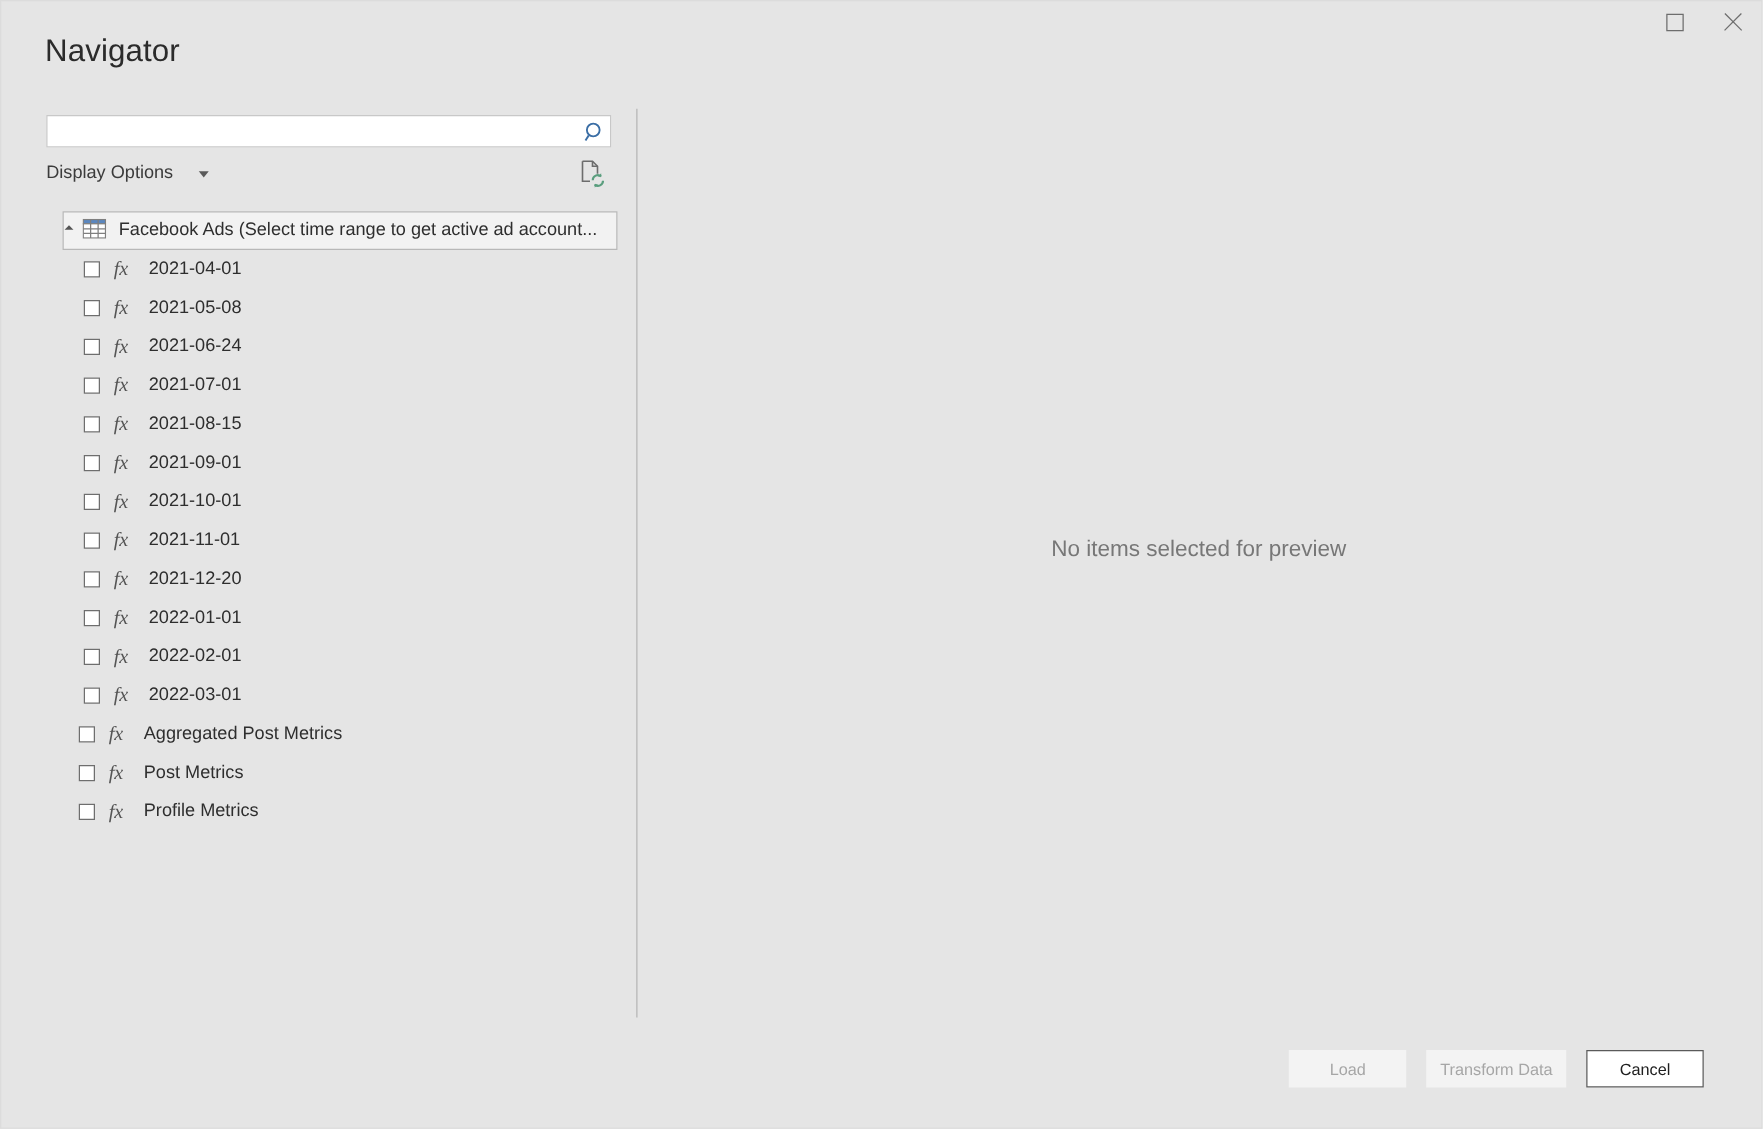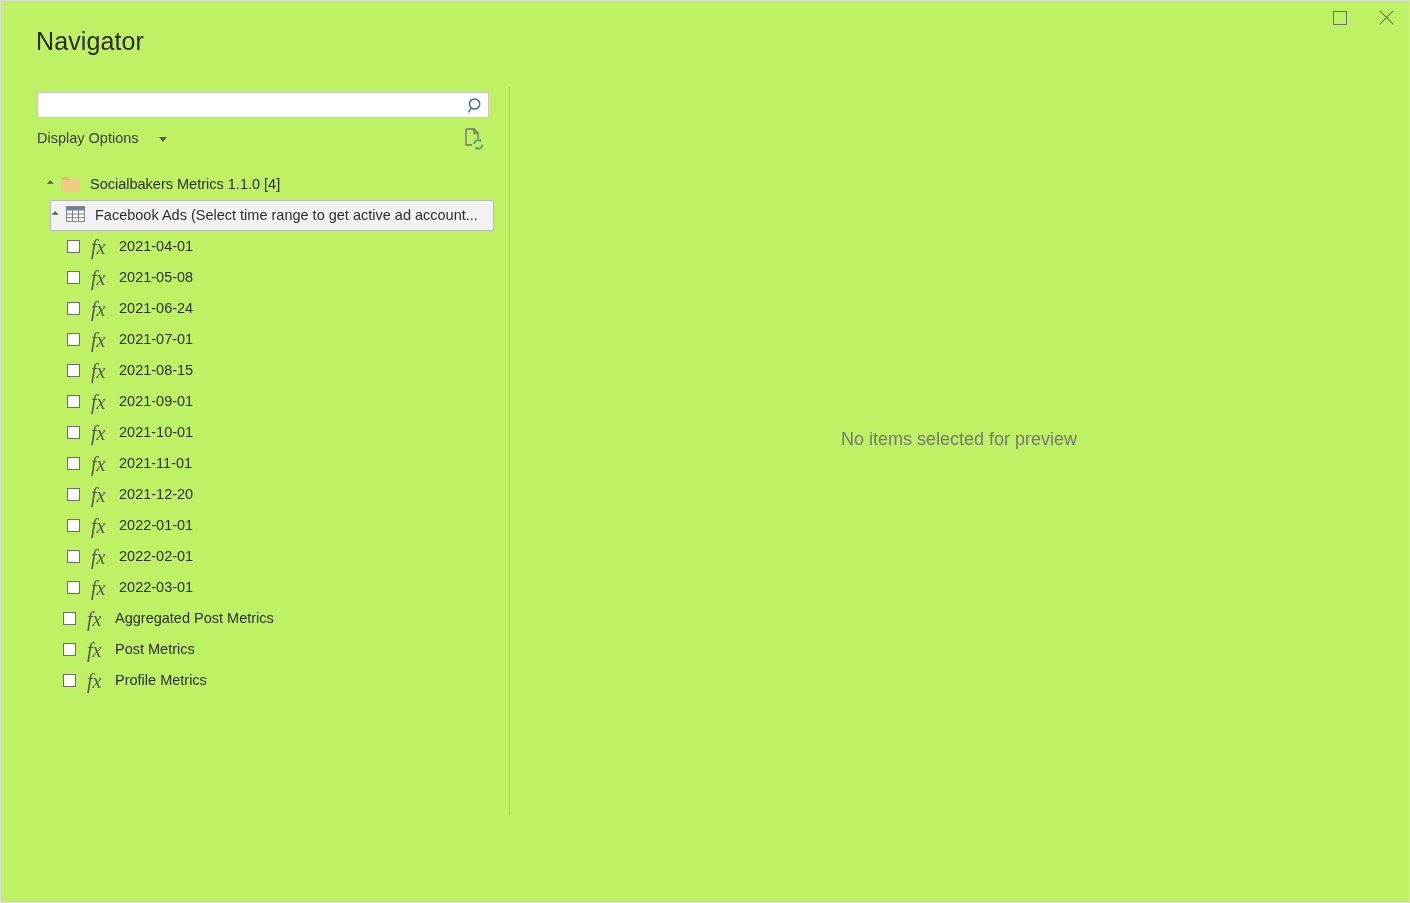--- a/index.html
+++ b/index.html
@@ -15,21 +15,21 @@
     overflow: hidden;
   }
 
   .window {
     position: absolute;
     left: 0; top: 0;
     width: 1410px;
     height: 903px;
     box-sizing: border-box;
     border: 1px solid #dcdcdc;
-    background: #bef264;
+    background: #e5e5e5;
   }
 
   
   .titlebar-controls {
     position: absolute;
     top: 0;
     right: 0;
     height: 34px;
     display: flex;
     align-items: center;
@@ -229,21 +229,21 @@
     border: 1.6px solid #6e6e6e;
     background: #ffffff;
     flex: 0 0 auto;
     margin-right: 11px;
     cursor: pointer;
   }
 
   .fx-icon {
     font-family: "Liberation Serif", serif;
     font-style: italic;
-    font-size: 20px;
+    font-size: 16px;
     color: #555555;
     flex: 0 0 auto;
     margin-right: 11px;
     width: 17px;
     text-align: left;
     line-height: 1;
   }
 
   .row-text { line-height: 1; }
 
@@ -352,28 +352,20 @@
           <path d="M11 2 v4 h4" fill="none" stroke="#6d6d6d" stroke-width="1.3"></path>
           <path d="M11.2 17.2 a4 4 0 0 1 6.6 -3.1" fill="none" stroke="#5a9e7e" stroke-width="1.7"></path>
           <path d="M19.4 17.6 a4 4 0 0 1 -6.6 3.1" fill="none" stroke="#5a9e7e" stroke-width="1.7"></path>
           <path d="M17.9 11.6 l0.2 2.8 l-2.8 -0.3 z" fill="#5a9e7e"></path>
           <path d="M12.8 23 l-0.2 -2.8 l2.8 0.3 z" fill="#5a9e7e"></path>
         </svg>
       </span>
     </div>
 
     <div class="tree" id="tree-container">
-        <div class="tree-row level-0">
-          <span class="expander"></span>
-          <span class="folder-icon">
-            <span class="tab"></span>
-            <span class="body"></span>
-          </span>
-          <span class="row-text">Socialbakers Metrics 1.1.0 [4]</span>
-        </div>
         <div class="tree-row level-1 selected">
           <span class="expander"></span>
           <span><svg class="grid-icon" width="19" height="16" viewBox="0 0 19 16" aria-hidden="true">
               <rect x="0.6" y="0.6" width="17.8" height="3.4" fill="#5b87bf" stroke="#7f7f7f" stroke-width="1"></rect>
               <rect x="0.6" y="4" width="17.8" height="11.4" fill="#ffffff" stroke="#7f7f7f" stroke-width="1"></rect>
               <line x1="6.5" y1="0.6" x2="6.5" y2="15.4" stroke="#7f7f7f" stroke-width="1"></line>
               <line x1="12.5" y1="0.6" x2="12.5" y2="15.4" stroke="#7f7f7f" stroke-width="1"></line>
               <line x1="0.6" y1="8" x2="18.4" y2="8" stroke="#7f7f7f" stroke-width="1"></line>
               <line x1="0.6" y1="11.7" x2="18.4" y2="11.7" stroke="#7f7f7f" stroke-width="1"></line>
             </svg></span>
@@ -456,14 +448,21 @@
         </div>
       </div>
   </div>
 
   <div class="v-divider"></div>
 
   <div class="preview-pane">
     <div class="preview-empty-text">No items selected for preview</div>
   </div>
 
+  <div class="footer">
+    <div class="footer-buttons">
+      <div class="btn">Load</div>
+      <div class="btn">Transform Data</div>
+      <div class="btn primary">Cancel</div>
+    </div>
+  </div>
 
 </div>
 
 </body></html>

